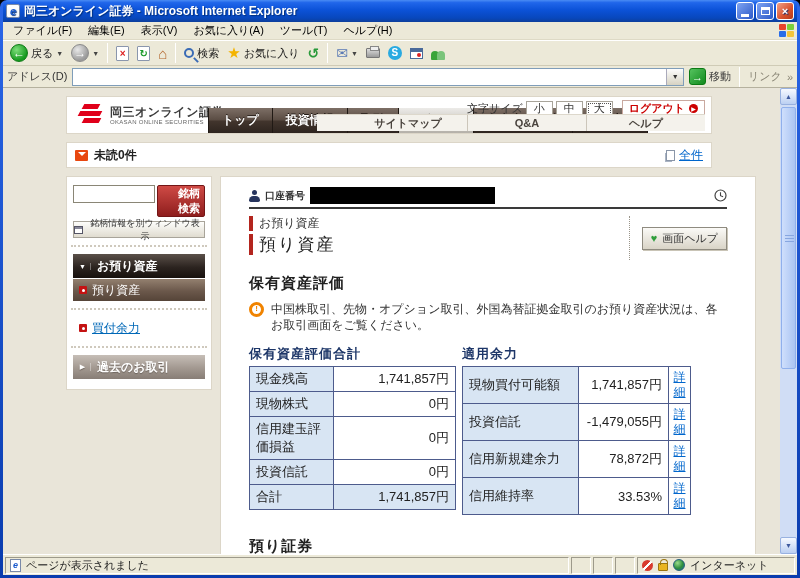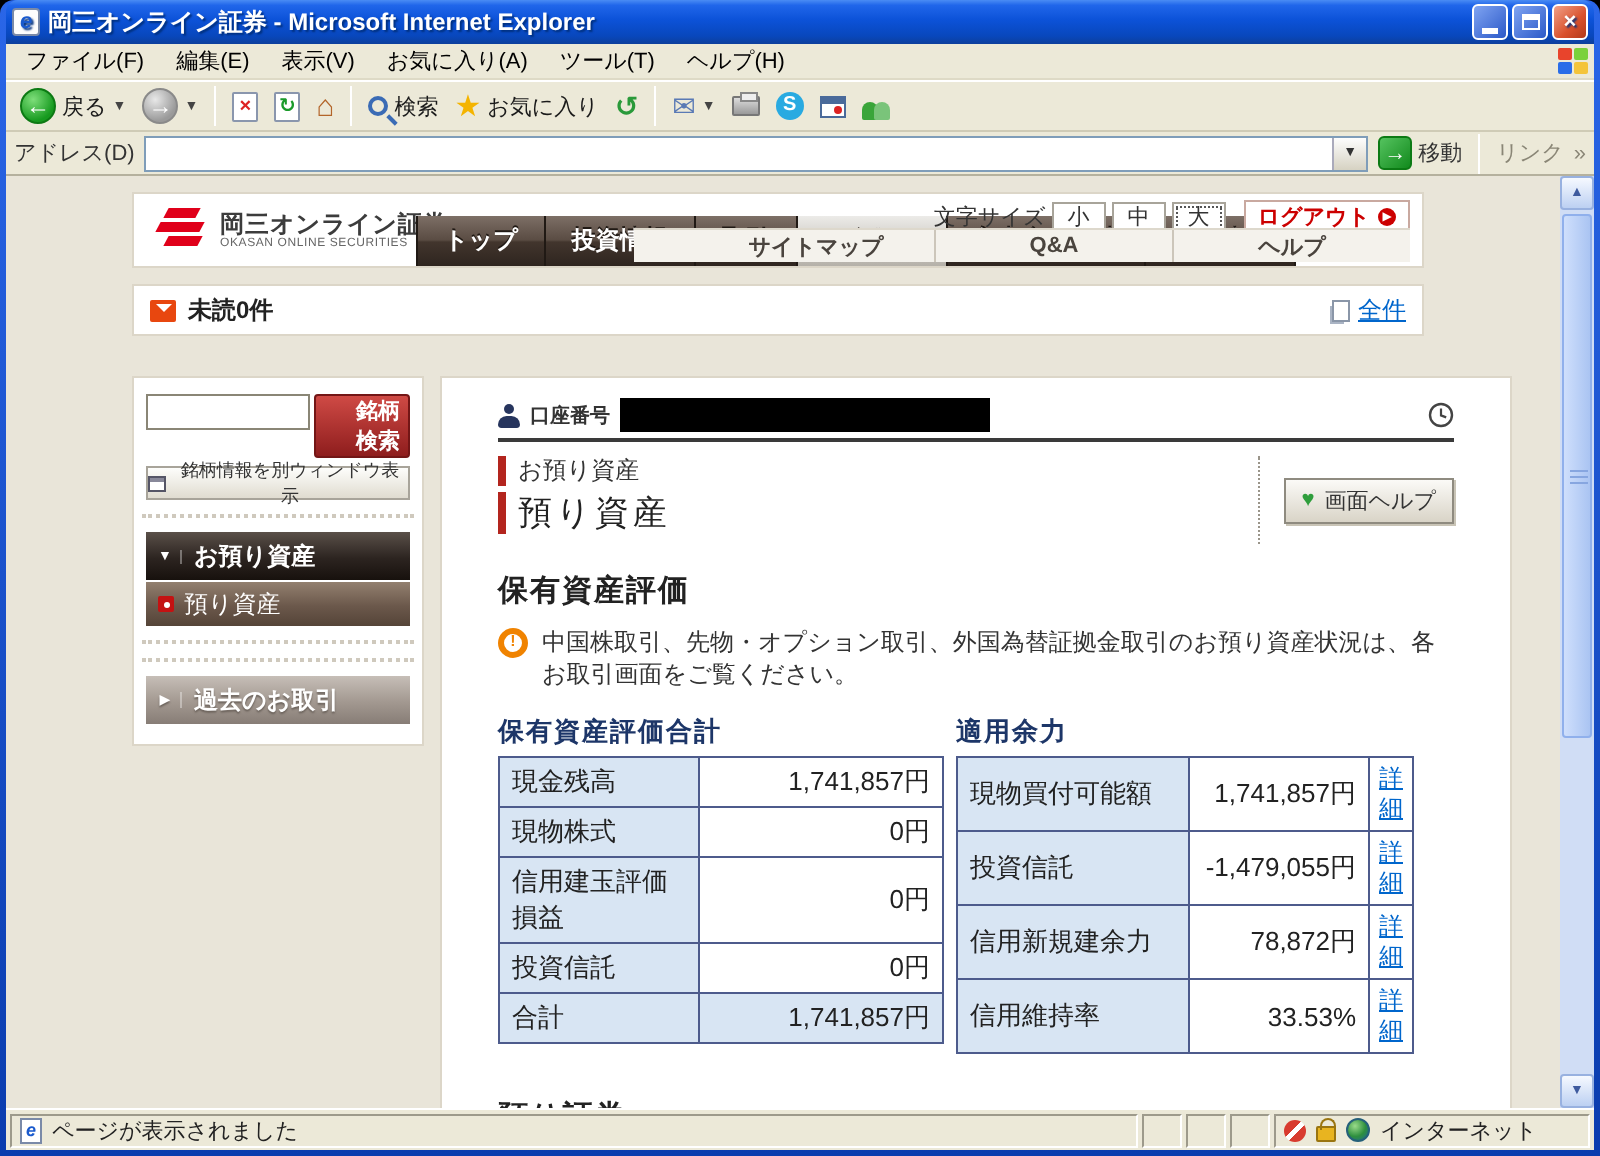--- a/index.html
+++ b/index.html
@@ -113,21 +113,21 @@
   .logout-icon { width:9px; height:9px; border-radius:50%; background:#cc0000; color:#fff; font-size:6px;
     display:flex; align-items:center; justify-content:center; }
   .util-row { position:absolute; right:6px; bottom:2px; display:flex; height:17px; width:388px;
     background:#f4f2ec; border-top:1px solid #ddd8cc;padding-left:32px; }
   .util-cell { flex:1; display:flex; align-items:center; justify-content:center; font-size:11px; font-weight:bold;
     color:#4a443e; border-right:1px solid #ccc6ba; }
   .util-cell:last-child { border-right:none; }
 
   
   .message-bar { background:#fff; border:1px solid #dcd6c8; height:24px; display:flex; 
-    padding:12px 8px; margin-bottom:20px; }
+    padding:12px 8px; margin-bottom:8px; }
   .unread { display:flex; align-items:center; gap:6px; font-weight:bold; font-size:12px; color:#222; }
   .unread-icon { width:13px; height:11px; background:#e8470f; border-radius:1px; position:relative; flex:none; }
   .unread-icon:before { content:""; position:absolute; left:2px; top:2px; border-left:4px solid transparent;
     border-right:4px solid transparent; border-top:4px solid #fff; left:2.5px; }
   .all-link { margin-left:auto; display:flex; align-items:center; gap:4px; height:100%;
     border-left:1px dotted #b8b2a4; padding-left:10px; color:#0066cc; font-size:12px; }
   .all-link .txt { text-decoration:underline; }
   .all-icon { width:9px; height:11px; border:1px solid #8a96a8; background:#fff; box-shadow:-2px 2px 0 -1px #aab4c4; }
 
   
@@ -179,21 +179,21 @@
   .notice { display:flex; gap:7px; margin-top:8px; font-size:12px; color:#333; width:478px; line-height:1.35; }
   .warn-icon { flex:none; width:15px; height:15px; border-radius:50%; border:3px solid #f08300; background:#fff;
     color:#f08300; font-size:8px; font-weight:bold; display:flex; align-items:center; justify-content:center; margin-top:1px; }
 
   .tables-row { display:flex; gap:6px; margin-top:12px; align-items:flex-start; }
   .table-title { color:#1d3668; font-weight:bold; font-size:13px; margin-bottom:3px; letter-spacing:1px; }
   table.dtable { border-collapse:collapse; font-size:13px; color:#222; }
   table.dtable td { border:1px solid #4d5b8c; padding:3px 6px; }
   td.lbl { background:#d8e5f3; }
   td.val { background:#fff; text-align:right; }
-  .sum-table td.lbl { width:100px; }
+  .sum-table td.lbl { width:84px; }
   .sum-table td.val { width:122px; }
   .sum-table tr.total td { background:#d8e5f3; }
   .mar-table td.lbl { width:116px; padding-top:9px; padding-bottom:9px; }
   .mar-table td.val { width:90px; }
   .mar-table td.det { width:22px; text-align:center; padding:3px 3px; }
   .det a { color:#0066cc; text-decoration:underline; display:inline-block; width:13px; word-break:break-all; line-height:1.25; font-size:12px; }
 
   
   .statusbar { height:21px; background:#ece9d8; border-top:1px solid #fff; display:flex; align-items:center;
     padding:1px 2px; gap:2px; font-size:11px; color:#222; flex:none; }
@@ -377,20 +377,24 @@
             <div class="side-sep"></div>
             <div class="sgroup open">
               <span class="arr">▼</span>
               <span>お預り資産</span>
             </div>
             <div class="sitem active">
               <span class="red-sq"></span>
               <span>預り資産</span>
             </div>
             <div class="side-sep"></div>
+            <div class="sitem link">
+              <span class="red-sq"></span>
+              <span class="lbl-txt">買付余力</span>
+            </div>
             <div class="side-sep"></div>
             <div class="sgroup closed">
               <span class="arr">▶</span>
               <span>過去のお取引</span>
             </div>
           </div>
 
           <div class="main">
             <div class="account-row">
               <span class="person-icon"></span>

